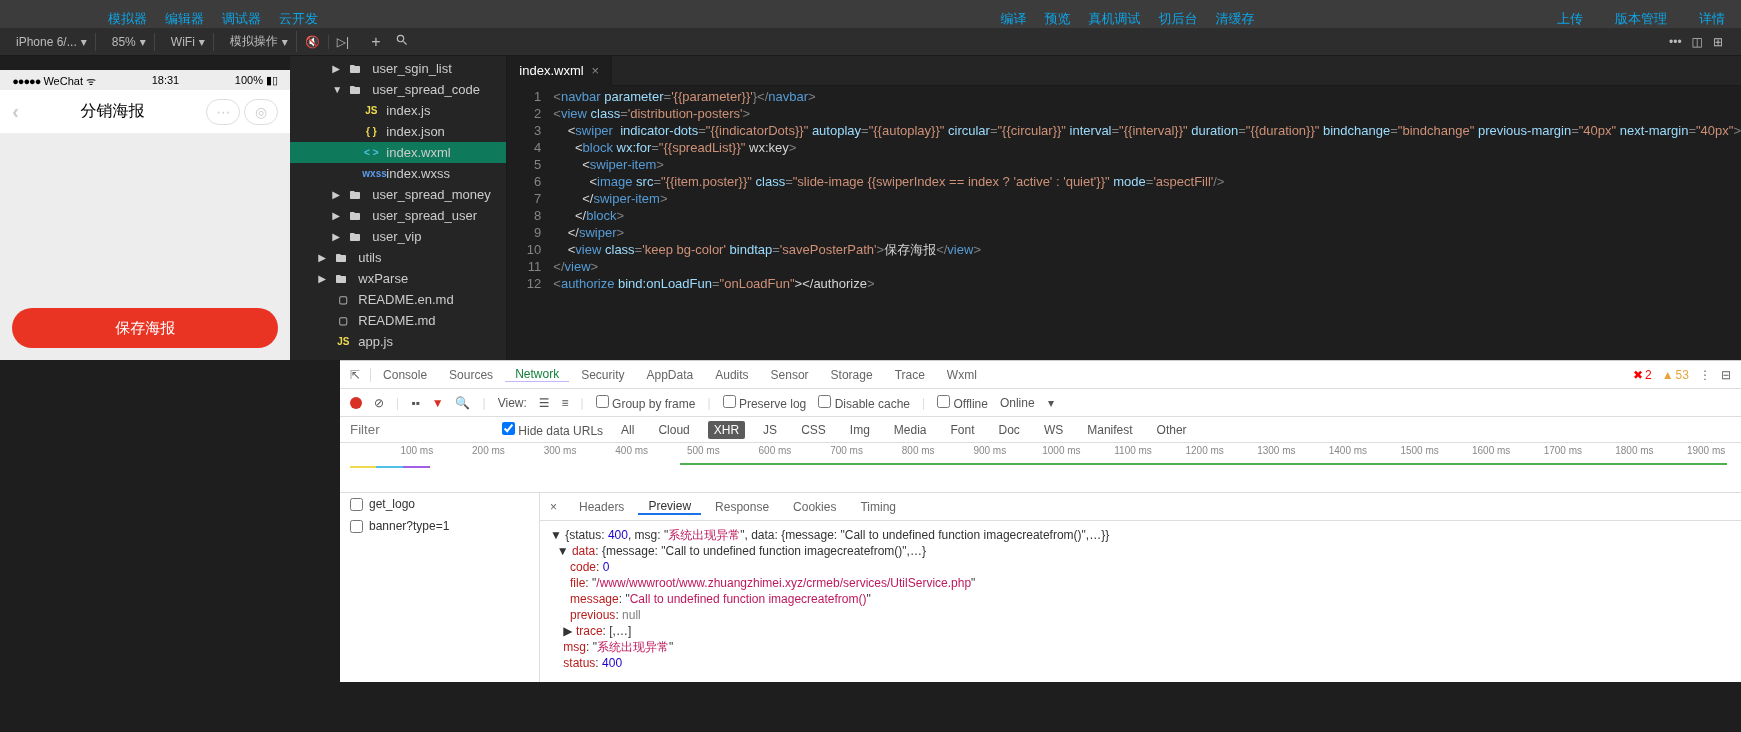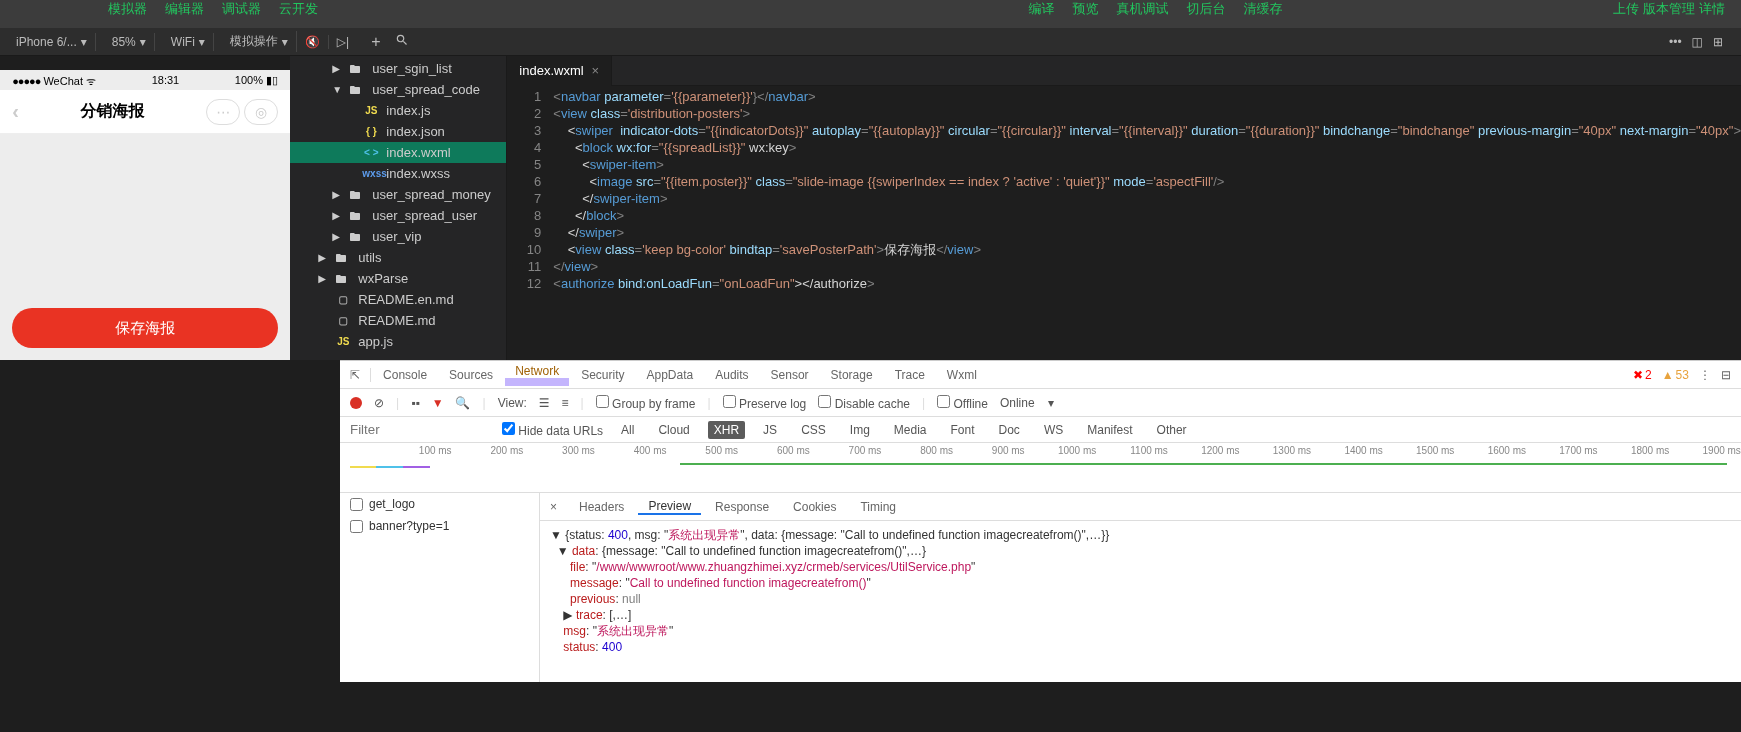--- a/index.html
+++ b/index.html
@@ -1,32 +1,32 @@
 <!DOCTYPE html>
 <html><head>
 <meta charset="utf-8">
 <style>
 *{margin:0;padding:0;box-sizing:border-box;font-family:"Microsoft YaHei",Arial,sans-serif}
 body{background:#1e1e1e;color:#ccc;font-size:12px;overflow:hidden;width:1741px;height:732px}
-.topbar{height:28px;background:#3c3c3c;display:flex;align-items:flex-start;color:#22c55e;font-size:13px}
+.topbar{height:28px;background:#3c3c3c;display:flex;align-items:flex-end;color:#0ea5e9;font-size:13px}
 .topbar-left{display:flex;gap:18px;padding-left:108px}
-.topbar-right{display:flex;gap:4px;margin-left:auto;padding-right:16px}
+.topbar-right{display:flex;gap:32px;margin-left:auto;padding-right:16px}
 .topbar-center{display:flex;gap:18px;margin-left:auto;padding-left:380px}
 .topbar span{cursor:pointer}
 .toolbar{height:28px;background:#2d2d2d;display:flex;align-items:center;padding:0 8px;gap:8px;color:#bbb;font-size:12px;border-bottom:1px solid #1a1a1a}
 .toolbar-dropdown{display:flex;align-items:center;gap:4px;padding:2px 8px;border-right:1px solid #444}
 .toolbar-icon{width:14px;height:14px;fill:#bbb}
 .main{display:flex;height:304px}
 .simulator-panel{width:340px;background:#1e1e1e;display:flex;flex-direction:column;align-items:center;padding-top:14px}
 .phone{width:290px;height:524px;background:#ededed;border-radius:4px;display:flex;flex-direction:column;position:relative}
 .phone-status{height:20px;display:flex;align-items:center;justify-content:space-between;padding:0 12px;font-size:11px;color:#000;background:#ededed}
 .phone-status .dots{letter-spacing:-1px}
 .phone-header{height:44px;background:#fff;display:flex;align-items:center;padding:0 12px;justify-content:space-between;border-bottom:1px solid #eee}
 .phone-back{font-size:20px;font-weight:bold}
-.phone-title{font-weight:bold;font-size:16px;color:#000}
+.phone-title{font-weight:normal;font-size:16px;color:#000}
 .phone-actions{display:flex;gap:4px}
 .phone-action-btn{width:34px;height:26px;border:1px solid #ddd;border-radius:13px;display:flex;align-items:center;justify-content:center;font-size:14px}
 .phone-body{flex:1;background:#ededed;display:flex;flex-direction:column}
 .phone-footer{padding:12px;margin-top:auto}
 .save-btn{background:#e93323;color:#fff;border:none;border-radius:20px;height:40px;width:100%;font-size:15px;cursor:pointer}
 .file-panel{width:254px;background:#252526;border-right:1px solid #1a1a1a;overflow-y:auto}
 .file-tree{padding:2px 0;font-size:13px}
 .tree-item{display:flex;align-items:center;height:21px;padding-left:8px;cursor:pointer;gap:6px;color:#ccc}
 .tree-item.active{background:#0e7a5b}
 .tree-indent{display:inline-block}
@@ -45,33 +45,33 @@
 .editor-toolbar-icons{margin-left:auto;display:flex;gap:10px;padding-right:10px;color:#bbb}
 .editor{flex:1;display:flex;font-family:Consolas,monospace;font-size:13px;line-height:17px;padding-top:2px}
 .gutter{width:46px;text-align:right;padding-right:12px;color:#858585}
 .code-content{flex:1;white-space:pre;color:#d4d4d4}
 .tag{color:#569cd6}.attr{color:#9cdcfe}.str{color:#ce9178}.punct{color:#808080}
 .statusbar{height:22px;background:#2d2d2d;display:flex;align-items:center;padding:0 12px;font-size:12px;color:#bbb;gap:20px}
 .statusbar-right{margin-left:auto;display:flex;gap:20px}
 .devtools{background:#fff;height:322px;display:flex;flex-direction:column;color:#333;border-top:1px solid #ccc}
 .dt-tabs{height:28px;display:flex;align-items:center;padding:0 10px;gap:2px;border-bottom:1px solid #ddd;font-size:12px;color:#666}
 .dt-tab{padding:0 10px;cursor:pointer}
-.dt-tab.active{color:#a16207;border-bottom:8px solid #c4b5fd}
+.dt-tab.active{color:#15803d;border-bottom:1px solid #c4b5fd}
 .dt-right{margin-left:auto;display:flex;align-items:center;gap:10px}
 .dt-badge{display:flex;align-items:center;gap:2px}
 .dt-badge.err{color:#f00}.dt-badge.warn{color:#e8a33d}
 .dt-toolbar{height:28px;display:flex;align-items:center;padding:0 10px;gap:12px;border-bottom:1px solid #ddd;font-size:12px;color:#555}
 .dt-rec{width:12px;height:12px;background:#d93025;border-radius:50%}
 .dt-filterbar{height:26px;display:flex;align-items:center;padding:0 10px;gap:12px;border-bottom:1px solid #ddd;font-size:12px;color:#555}
 .dt-filter-input{border:none;outline:none;width:140px;color:#888}
 .dt-filter-type{padding:2px 6px;cursor:pointer}
 .dt-filter-type.active{background:#5b5b5b;color:#fff;border-radius:2px}
 .dt-timeline{height:50px;border-bottom:1px solid #ddd;position:relative;font-size:10px;color:#888}
 .dt-timeline-labels{display:flex;position:absolute;top:2px;left:0;right:0}
-.dt-timeline-labels span{flex:1;text-align:right;padding-left:2px}
+.dt-timeline-labels span{flex:1;text-align:center;padding-left:2px}
 .dt-timeline-bar{position:absolute;top:20px;left:340px;right:14px;height:2px;background:#4caf50}
 .dt-timeline-dots{position:absolute;top:23px;left:10px;height:2px;width:80px;background:linear-gradient(90deg,#f0db4f 33%,#4fc1e9 33% 66%,#a160e4 66%)}
 .dt-content{flex:1;display:flex}
 .dt-requests{width:200px;border-right:1px solid #ddd}
 .dt-req-header{height:26px;display:flex;align-items:center;padding:0 10px;border-bottom:1px solid #ddd;font-size:12px;color:#555}
 .dt-req-item{height:22px;display:flex;align-items:center;padding:0 10px;font-size:12px;cursor:pointer;gap:6px}
 .dt-req-item input{margin:0}
 .dt-detail{flex:1;display:flex;flex-direction:column}
 .dt-detail-tabs{height:28px;display:flex;align-items:center;padding:0 10px;gap:4px;border-bottom:1px solid #ddd;font-size:12px;color:#666}
 .dt-detail-tab{padding:0 10px;cursor:pointer}
@@ -406,20 +406,21 @@
         <span class="dt-detail-close">×</span>
         <span class="dt-detail-tab">Headers</span>
         <span class="dt-detail-tab active">Preview</span>
         <span class="dt-detail-tab">Response</span>
         <span class="dt-detail-tab">Cookies</span>
         <span class="dt-detail-tab">Timing</span>
       </div>
       <div class="dt-preview">
 <div>▼ {status: <span class="dt-num">400</span>, msg: "<span class="dt-str">系统出现异常</span>", data: {message: "<span>Call to undefined function imagecreatefrom()</span>",…}}</div>
 <div>&nbsp;&nbsp;▼ <span class="dt-key">data</span>: {message: "<span>Call to undefined function imagecreatefrom()</span>",…}</div>
+<div>&nbsp;&nbsp;&nbsp;&nbsp;&nbsp;&nbsp;<span class="dt-key">code</span>: <span class="dt-num">0</span></div>
 <div>&nbsp;&nbsp;&nbsp;&nbsp;&nbsp;&nbsp;<span class="dt-key">file</span>: "<span class="dt-str">/www/wwwroot/www.zhuangzhimei.xyz/crmeb/services/UtilService.php</span>"</div>
 <div>&nbsp;&nbsp;&nbsp;&nbsp;&nbsp;&nbsp;<span class="dt-key">message</span>: "<span class="dt-str">Call to undefined function imagecreatefrom()</span>"</div>
 <div>&nbsp;&nbsp;&nbsp;&nbsp;&nbsp;&nbsp;<span class="dt-key">previous</span>: <span class="dt-null">null</span></div>
 <div>&nbsp;&nbsp;&nbsp;&nbsp;▶ <span class="dt-key">trace</span>: <span>[,…]</span></div>
 <div>&nbsp;&nbsp;&nbsp;&nbsp;<span class="dt-key">msg</span>: "<span class="dt-str">系统出现异常</span>"</div>
 <div>&nbsp;&nbsp;&nbsp;&nbsp;<span class="dt-key">status</span>: <span class="dt-num">400</span></div>
       </div>
     </div>
   </div>
 </div>

